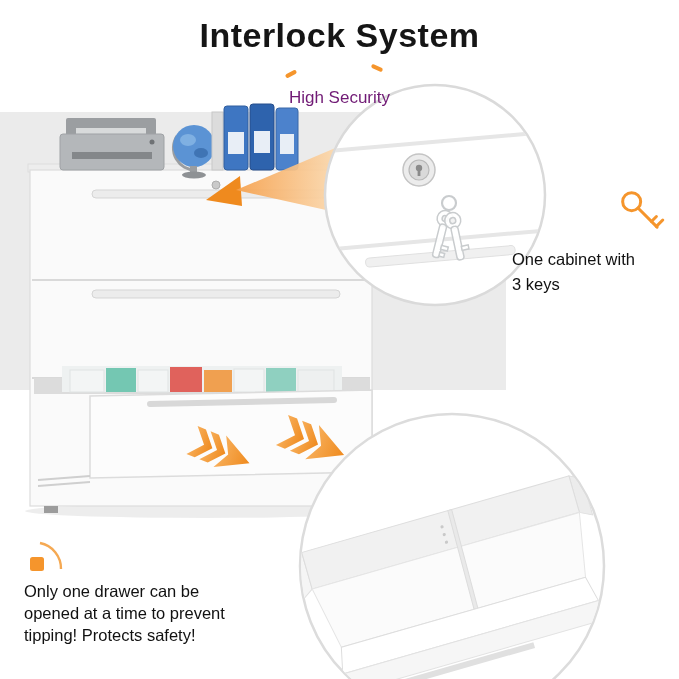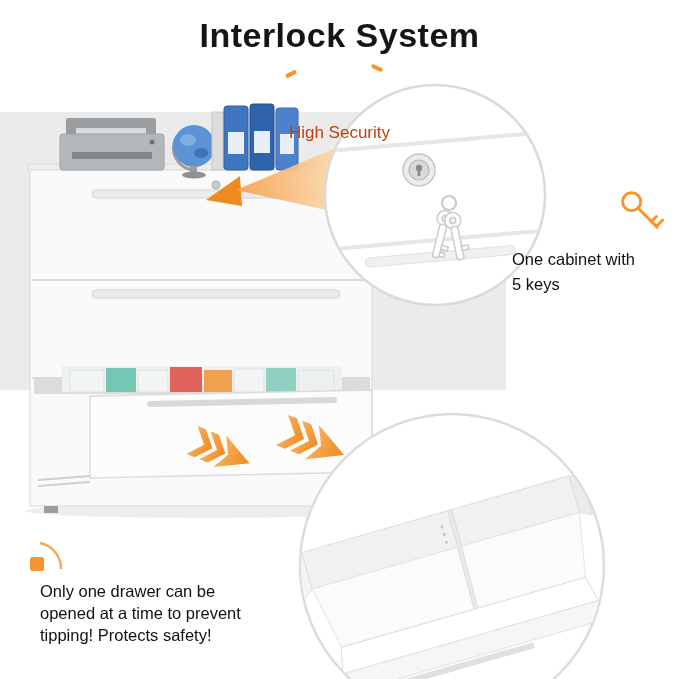--- a/index.html
+++ b/index.html
@@ -8,34 +8,34 @@
     position:relative;width:679px;height:679px;overflow:hidden;background:#ffffff;
     font-family:"Liberation Sans",sans-serif;color:var(--text);
   }
   .scene{position:absolute;inset:0;}
   .title{
     position:absolute;left:0;right:0;top:16px;text-align:center;
     font-size:34px;font-weight:700;letter-spacing:.5px;color:#151515;
   }
   .high-security{
     position:absolute;left:0;right:0;top:88px;text-align:center;
-    font-size:17px;color:#c2410c;margin-top:35px;
+    font-size:17px;color:#701a75;
   }
   .mark{
     position:absolute;width:12px;height:4px;border-radius:2px;background:var(--accent);
   }
   .mark-left{left:285px;top:72px;transform:rotate(-28deg);}
   .mark-right{left:371px;top:66px;transform:rotate(24deg);}
   .keys-text{
     position:absolute;left:512px;top:247px;width:160px;text-align:left;
     font-size:16.5px;line-height:1.5;color:#111;
   }
   .safety-text{
     position:absolute;left:24px;top:580px;width:224px;
-    font-size:16.5px;line-height:1.34;color:#111;text-align:left;margin-left:16px;
+    font-size:16.5px;line-height:1.34;color:#111;text-align:left;
   }
   .accent-fill{fill:var(--accent,#F5952C);}
   .accent-stroke{stroke:var(--accent,#F5952C);}
 </style>
 </head>
 <body>
 
 <div class="stage">
 
   <svg class="scene" width="679" height="679" viewBox="0 0 679 679" aria-hidden="true">
@@ -201,17 +201,17 @@
   </svg>
 
   <div class="title">Interlock System</div>
 
   <span class="mark mark-left"></span>
   <span class="mark mark-right"></span>
   <div class="high-security">High Security</div>
 
   <div class="keys-text">
     <span>One cabinet with</span><br>
-    <span>5 keys</span>
+    <span>3 keys</span>
   </div>
 
   <div class="safety-text">Only one drawer can be opened at a time to prevent tipping! Protects safety!</div>
 </div>
 
 </body></html>

